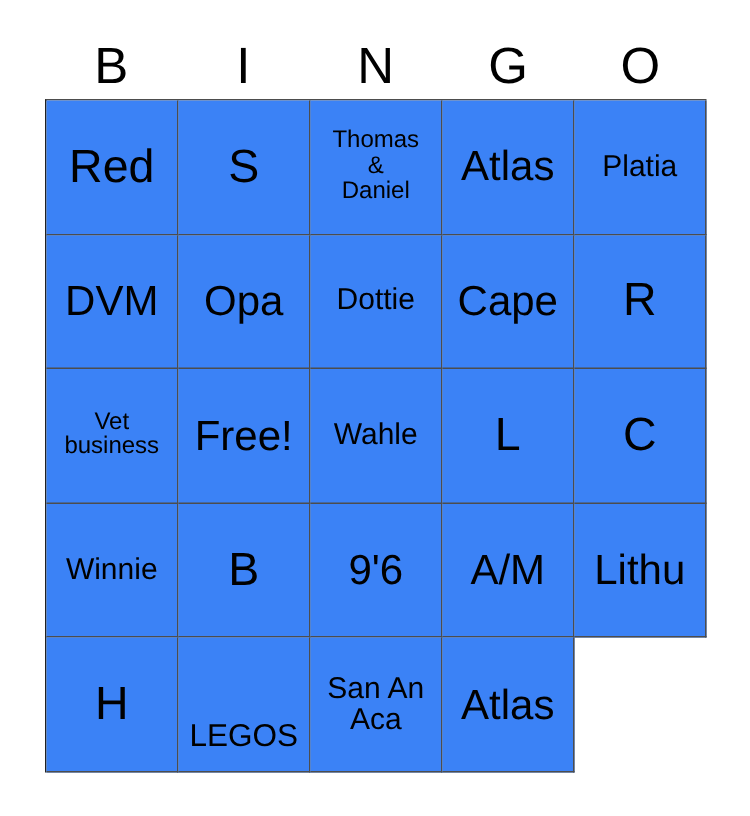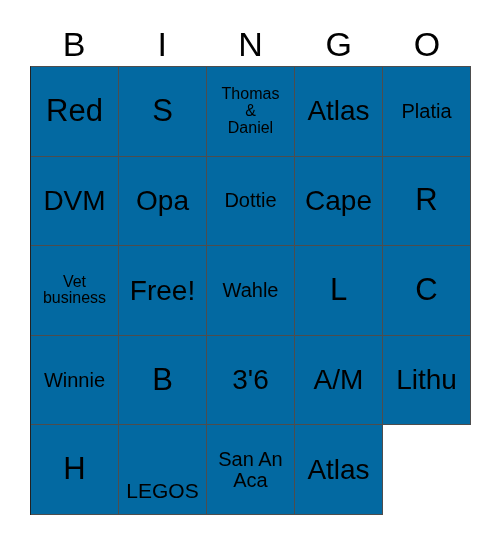--- a/index.html
+++ b/index.html
@@ -60,21 +60,21 @@
   .cell {
     position: relative;
     border-right: 1.5px solid #4d4d4d;
     border-bottom: 1.5px solid #4d4d4d;
     box-sizing: border-box;
     display: flex;
     align-items: center;
     justify-content: center;
     padding: 2px 3px;
     overflow: hidden;
-    background: #0369a1;
+    background: #3b82f6;
   }
   .cell-text {
     display: block;
     width: 100%;
     text-align: center;
     white-space: pre-line;
     line-height: 1.06;
     color: #000000;
     font-weight: 400;
   }
@@ -152,21 +152,21 @@
     <div class="cell">
       <span class="cell-text fs-xl">C</span>
     </div>
     <div class="cell">
       <span class="cell-text fs-md">Winnie</span>
     </div>
     <div class="cell">
       <span class="cell-text fs-xl">B</span>
     </div>
     <div class="cell">
-      <span class="cell-text fs-lg">3'6</span>
+      <span class="cell-text fs-lg">9'6</span>
     </div>
     <div class="cell">
       <span class="cell-text fs-lg">A/M</span>
     </div>
 
     <div class="cell">
       <span class="cell-text fs-lg">Lithu</span>
     </div>
     <div class="cell">
       <span class="cell-text fs-xl">H</span>

